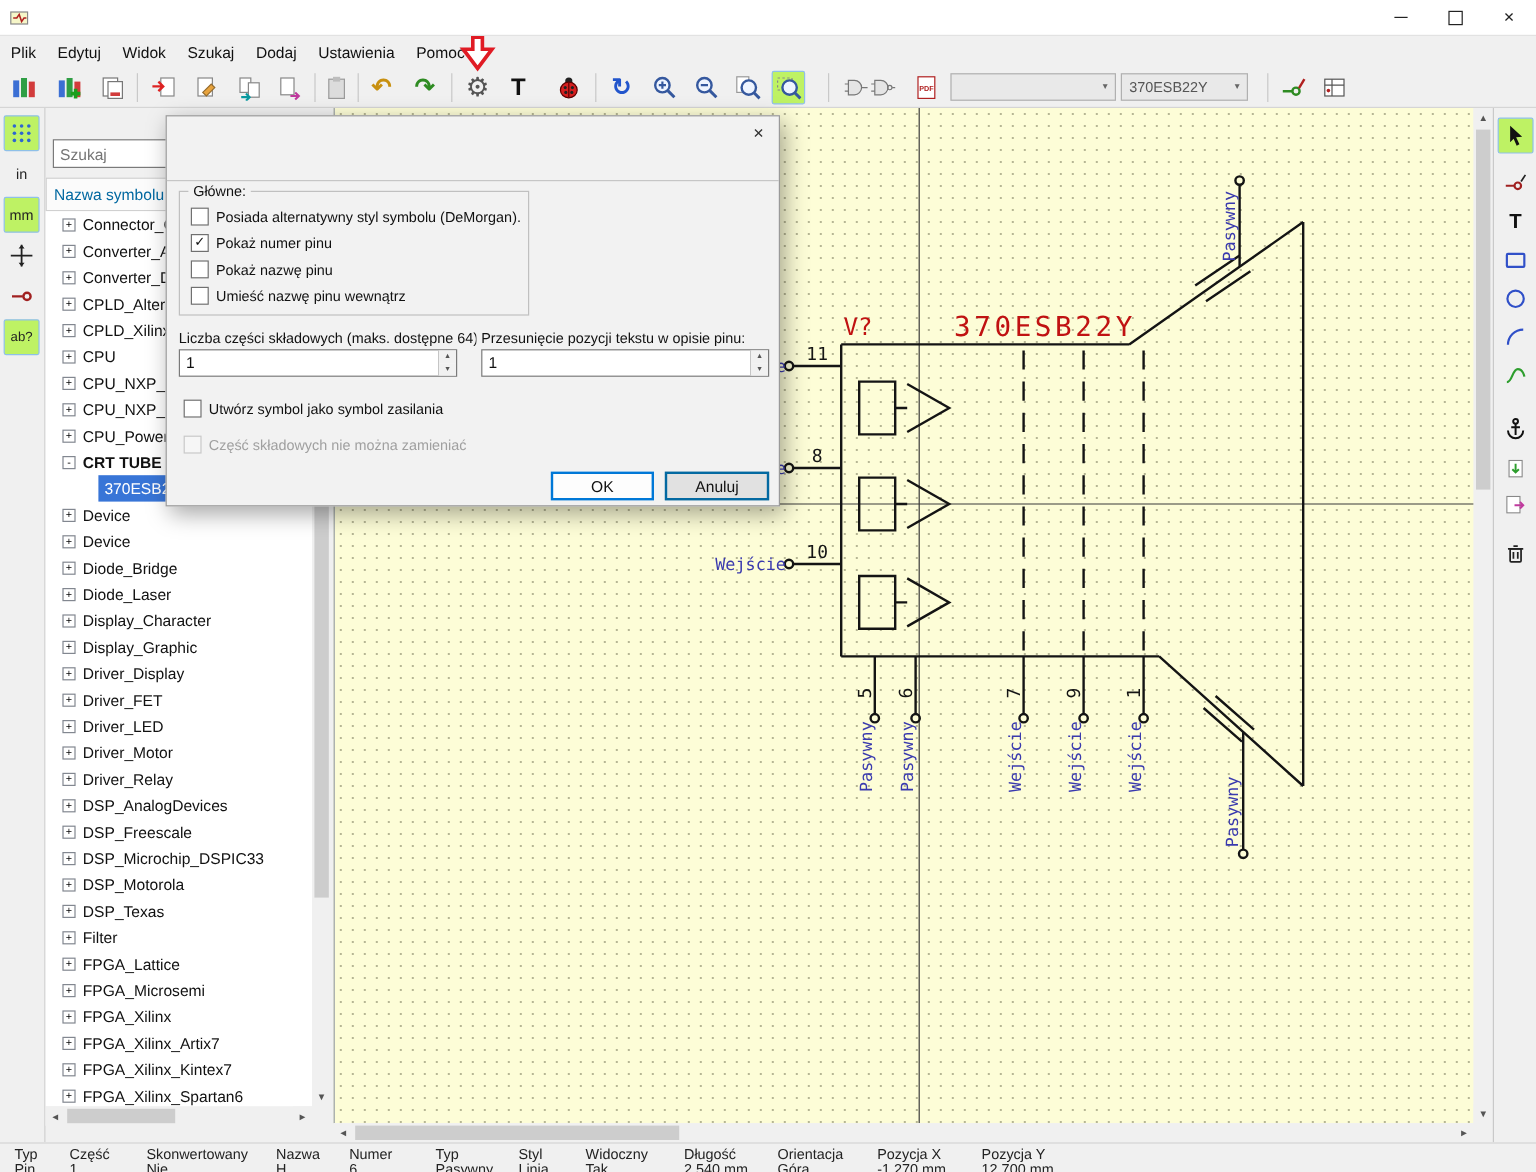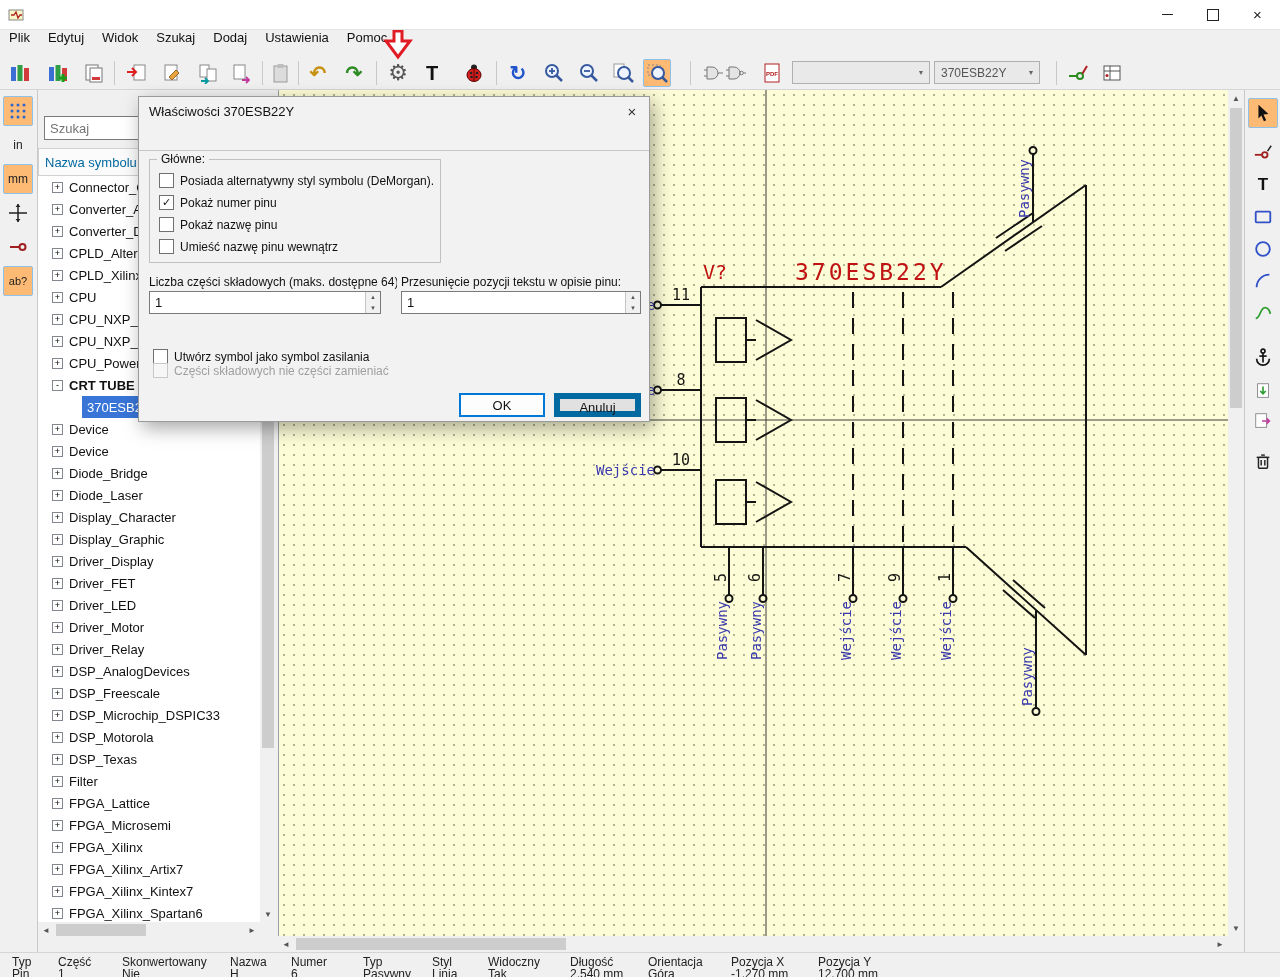--- a/index.html
+++ b/index.html
@@ -9,26 +9,26 @@
   
   #titlebar{left:0;top:0;width:1280px;height:30px;background:#ffffff;display:flex;align-items:center;border-bottom:1px solid #e2e2e2;box-sizing:border-box}
   #title-text{font-size:13px;color:#141414;margin-left:6px;white-space:nowrap}
   #appicon{margin-left:8px;display:flex}
   .wctrls{position:absolute;right:0;top:0;height:29px;display:flex}
   .wbtn{width:45px;height:29px;display:flex;align-items:center;justify-content:center;color:#222}
   .minline{width:11px;height:1px;background:#222}
   .maxbox{width:10px;height:10px;border:1px solid #222}
   .xglyph{font-size:15px;line-height:15px}
   
-  #menubar{left:0;top:30px;width:1280px;height:26px;background:#f0f0f0;display:flex;align-items:flex-start}
+  #menubar{left:0;top:30px;width:1280px;height:26px;background:#f0f0f0;display:flex;align-items:center}
   .mi{padding:0 9px;font-size:13px;color:#111}
   
   #toolbar{left:0;top:56px;width:1280px;height:34px;background:#f0f0f0;border-bottom:1px solid #d5d5d5;box-sizing:border-box}
   .tbtn{position:absolute;top:3px;width:28px;height:28px;display:flex;align-items:center;justify-content:center;border-radius:2px;box-sizing:border-box}
-  .pressed{background:#fdba74;border:1px solid #8fc0e8}
+  .pressed{background:#bef264;border:1px solid #8fc0e8}
   .tsep{position:absolute;top:5px;width:1px;height:24px;background:#c9c9c9}
   .glyph{font-size:20px;line-height:20px}
   .dd{position:absolute;top:5px;height:23px;background:#e9e9e9;border:1px solid #b0b0b0;display:flex;align-items:center;box-sizing:border-box}
   .ddv{flex:1;padding:0 6px;font-size:12px;color:#555;white-space:nowrap;overflow:hidden}
   .dda{width:16px;text-align:center;font-size:7px;color:#666}
   #annot-arrow{left:382px;top:30px;z-index:60}
   
   #leftstrip{left:0;top:90px;width:38px;height:862px;background:#f0f0f0;border-right:1px solid #c9c9c9;box-sizing:border-box}
   .lsbtn{position:absolute;left:3px;width:30px;height:30px;display:flex;align-items:center;justify-content:center;border-radius:2px;box-sizing:border-box;font-size:12px;color:#222}
   
@@ -78,21 +78,21 @@
   .cbrow{position:absolute;display:flex;align-items:center}
   .cbbox{width:13px;height:13px;border:1px solid #707070;background:#fff;display:flex;align-items:center;justify-content:center;font-size:11px;line-height:11px;color:#111;flex:0 0 auto}
   .cbl{font-size:12px;color:#111;margin-left:6px;white-space:nowrap}
   .cbrow.disabled .cbl{color:#a0a0a0}
   .cbrow.disabled .cbbox{border-color:#c8c8c8;background:#f6f6f6}
   .fldlab{position:absolute;font-size:12px;color:#111;white-space:nowrap;overflow:hidden}
   .spin{position:absolute;height:23px;border:1px solid #7a7a7a;background:#fff;display:flex;box-sizing:border-box}
   .spinval{flex:1;font-size:13px;color:#111;padding:3px 0 0 5px}
   .spinbtns{width:14px;display:flex;flex-direction:column;border-left:1px solid #c5c5c5}
   .spinbtns span{flex:1;display:flex;align-items:center;justify-content:center;font-size:6px;color:#555;background:#f1f1f1}
-  .btn{position:absolute;height:24px;font-size:13px;font-family:"Liberation Sans",sans-serif;color:#111;background:#e1e1e1;border:6px solid #0369a1}
+  .btn{position:absolute;height:24px;font-size:13px;font-family:"Liberation Sans",sans-serif;color:#111;background:#e1e1e1;border:2px solid #0369a1}
   .btn.ok{background:#fdfdfd;border:2px solid #0078d7}
 </style>
 </head>
 <body>
 
 <div id="titlebar" class="abs">
   <span id="appicon">
     <svg width="16" height="16" viewBox="0 0 16 16">
         <rect x="1" y="3" width="14" height="10" fill="#f6f6c8" stroke="#888"></rect>
         <path d="M3 8 h3 l2 -3 2 6 2 -3 h2" stroke="#b02020" fill="none" stroke-width="1.3"></path>
@@ -670,23 +670,20 @@
       <div class="sl">Pozycja X</div>
       <div class="sv">-1.270 mm</div>
     </div>
   <div class="sf" style="left:818px">
       <div class="sl">Pozycja Y</div>
       <div class="sv">12.700 mm</div>
     </div>
 </div>
 
 <div id="dialog" class="abs">
-  <div id="dlg-title">
-    <span class="t">Właściwości 370ESB22Y</span>
-  </div>
   <div id="dlg-close">
       <span>×</span>
     </div>
   <div id="tabline"></div>
   <div id="groupbox"></div>
   <div id="grouplabel">Główne:</div>
   <label class="cbrow" style="left:20px;top:76px">
     <span class="cbbox"></span>
     <span class="cbl">Posiada alternatywny styl symbolu (DeMorgan).</span>
   </label>
@@ -713,23 +710,23 @@
       </span>
   </div>
   <div class="fldlab" style="left:262px;top:178px;width:240px">Przesunięcie pozycji tekstu w opisie pinu:</div>
   <div class="spin" style="left:262px;top:194px;width:240px">
     <span class="spinval">1</span>
     <span class="spinbtns">
         <span>▲</span>
         <span>▼</span>
       </span>
   </div>
-  <label class="cbrow" style="left:14px;top:252px">
+  <label class="cbrow" style="left:14px;top:236px">
     <span class="cbbox"></span>
     <span class="cbl">Utwórz symbol jako symbol zasilania</span>
   </label>
   <label class="cbrow disabled" style="left:14px;top:266px">
     <span class="cbbox"></span>
-    <span class="cbl">Części składowych nie części zamieniać</span>
+    <span class="cbl">Część składowych nie można zamieniać</span>
   </label>
   <button class="btn ok" style="left:320px;top:296px;width:86px">OK</button>
   <button class="btn" style="left:415px;top:296px;width:87px">Anuluj</button>
 </div>
 
 </body></html>

